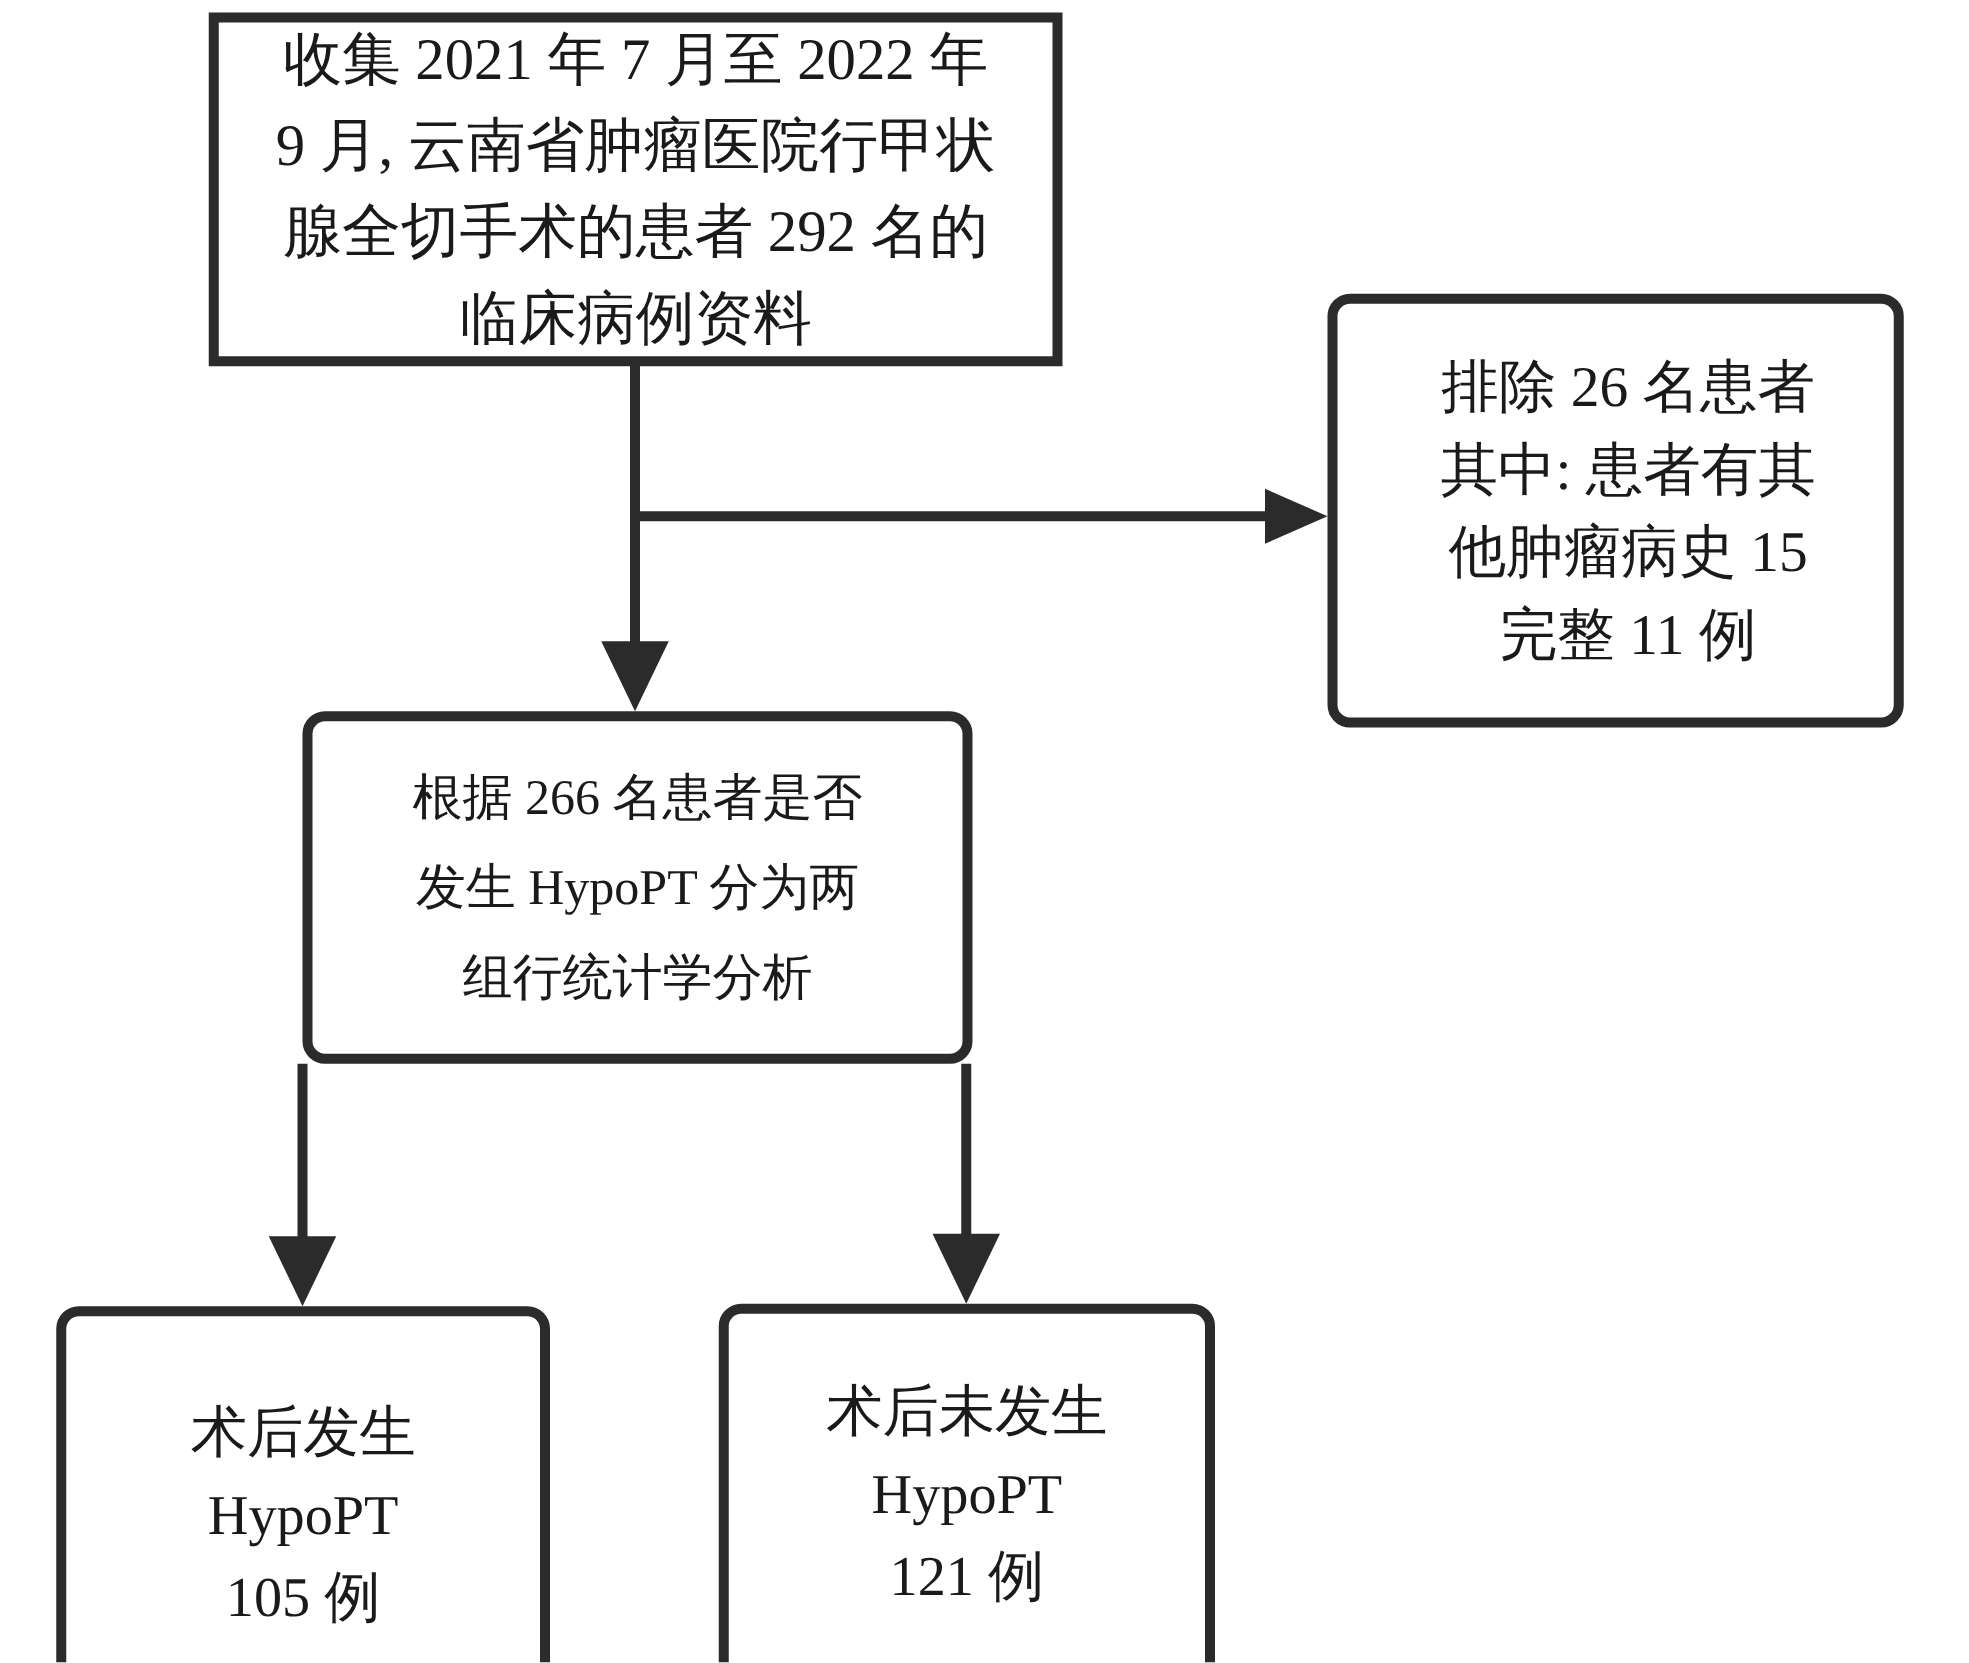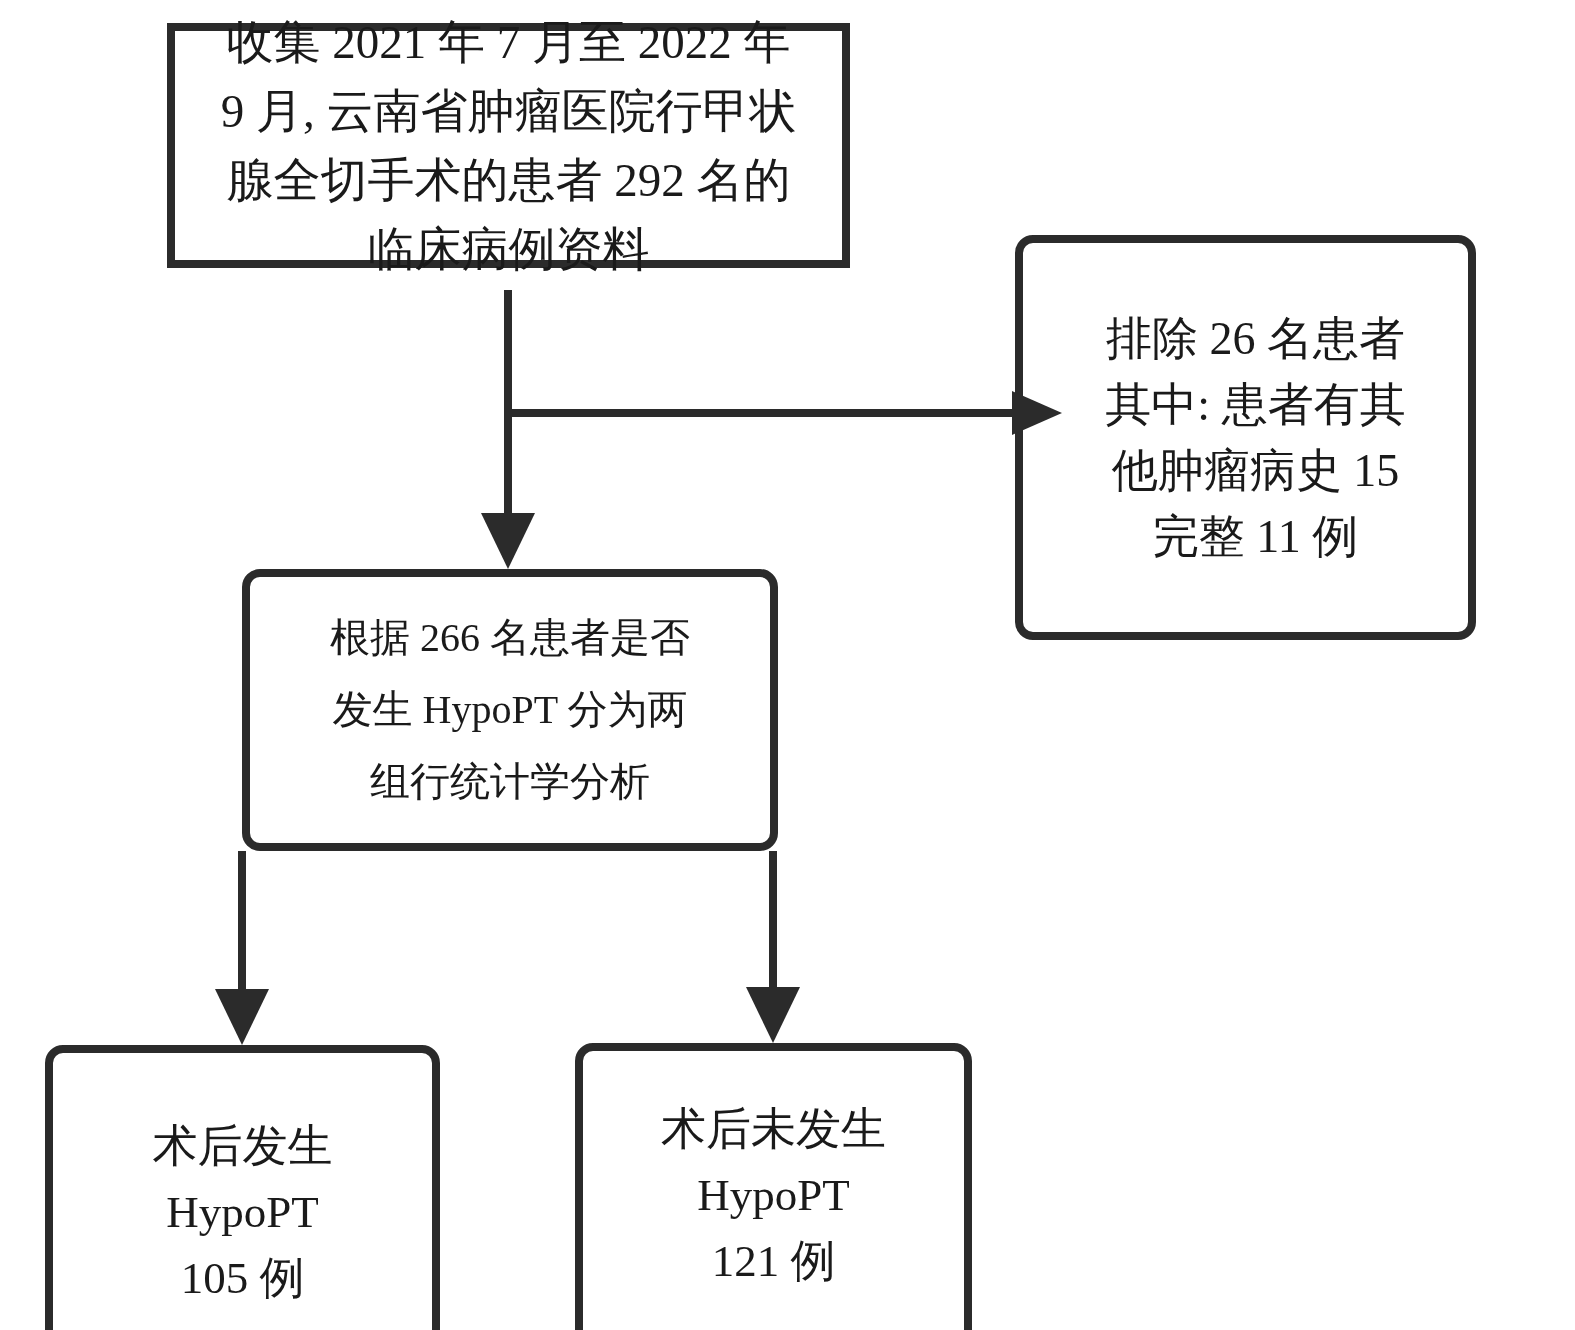--- a/index.html
+++ b/index.html
@@ -40,28 +40,28 @@
     border-top:22px solid transparent;
     border-bottom:22px solid transparent;
     border-left:50px solid var(--line);
   }
 </style>
 </head>
 <body>
 
 <div class="canvas">
 
-  <div class="node" style="left:167px;top:23px;width:683px;height:245px;font-size:47px;line-height:69px;">
+  <div class="node" style="left:167px;top:10px;width:683px;height:283px;font-size:47px;line-height:69px;">
     <div class="ln">收集 2021 年 7 月至 2022 年</div>
     <div class="ln">9 月, 云南省肿瘤医院行甲状</div>
     <div class="ln">腺全切手术的患者 292 名的</div>
     <div class="ln">临床病例资料</div>
   </div>
 
-  <div class="node rounded" style="left:1015px;top:235px;width:461px;height:405px;font-size:46px;line-height:66px;padding-left:20px;">
+  <div class="node rounded" style="left:1062px;top:235px;width:461px;height:347px;font-size:46px;line-height:66px;padding-left:20px;">
     <div class="ln">排除 26 名患者</div>
     <div class="ln">其中: 患者有其</div>
     <div class="ln">他肿瘤病史 15</div>
     <div class="ln">完整 11 例</div>
   </div>
 
   <div class="node rounded" style="left:242px;top:569px;width:536px;height:282px;font-size:40px;line-height:72px;">
     <div class="ln">根据 266 名患者是否</div>
     <div class="ln">发生 HypoPT 分为两</div>
     <div class="ln">组行统计学分析</div>

